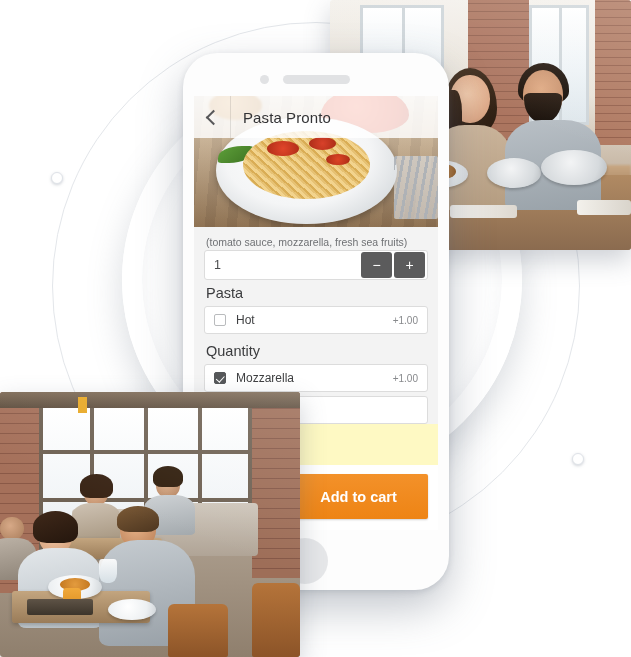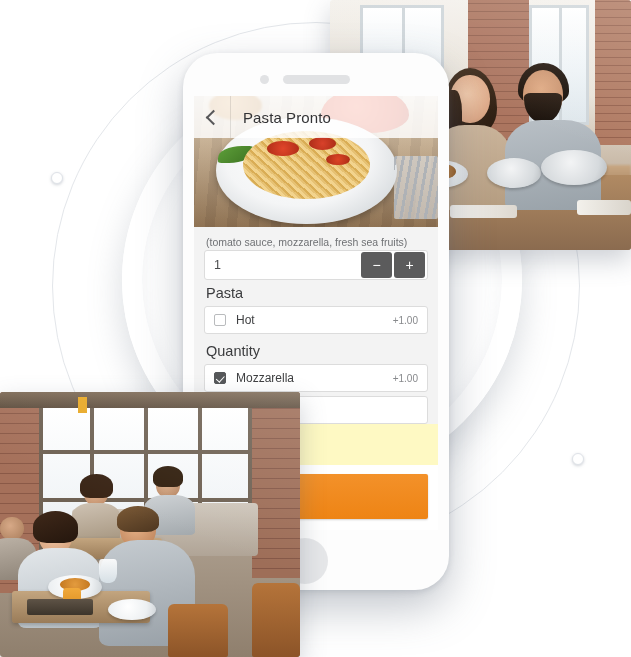--- a/index.html
+++ b/index.html
@@ -634,19 +634,20 @@
         <div class="opt-row">
           <span class="cbox"></span>
           <span class="opt-name"></span>
           <span class="opt-price"></span>
         </div>
       </div>
 
       <div class="cart-bar">
         <div class="cart-btn">
           <div class="cart-price">11.90</div>
+          <div class="cart-label">Add to cart</div>
         </div>
       </div>
 
     </div>
   </div>
 
 </div>
 
 </body></html>

